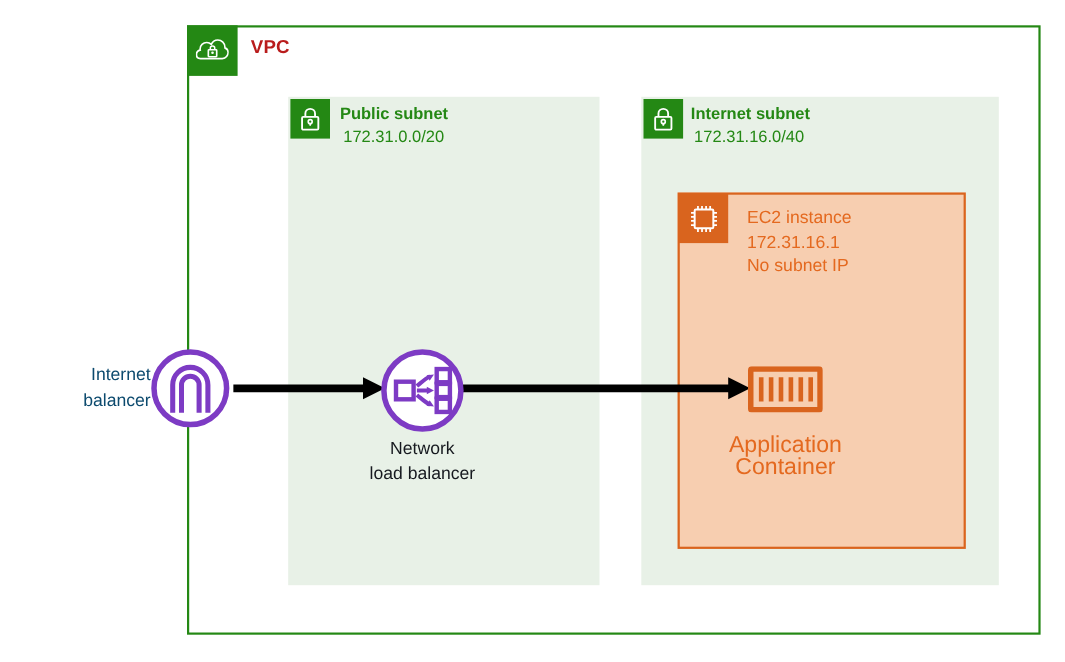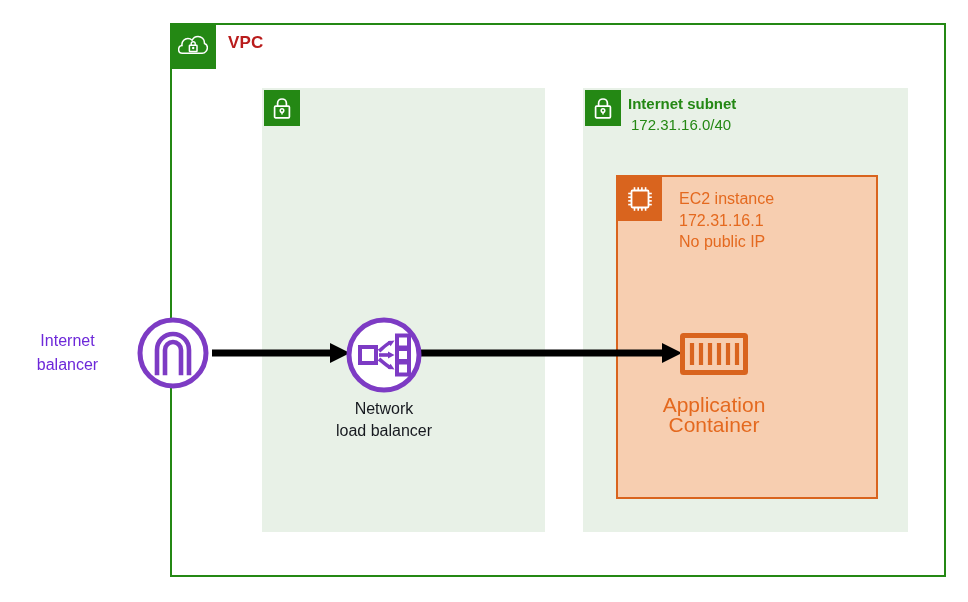--- a/index.html
+++ b/index.html
@@ -141,25 +141,25 @@
   
   .igw-icon {
     position: absolute;
     left: 136px;
     top: 316px;
     width: 74px;
     height: 74px;
   }
   .igw-label {
     position: absolute;
-    left: 10px;
+    left: 22px;
     top: 329px;
     width: 115px;
-    text-align: center;
-    color: #6d28d9;
+    text-align: right;
+    color: #0c4a6e;
     font-size: 16px;
     line-height: 24px;
   }
   .igw-label div { display: block; }
 
   
   .nlb-icon {
     position: absolute;
     left: 345px;
     top: 316px;
@@ -218,20 +218,24 @@
   </div>
   <div class="vpc-label">VPC</div>
 
   <div class="subnet-icon subnet-icon-public">
     <svg width="20" height="23" viewBox="0 0 20 23" fill="none">
       <rect x="2.6" y="9.2" width="14.8" height="11.6" rx="1" stroke="#ffffff" stroke-width="1.7" fill="none"></rect>
       <path d="M5.6 9.2 L5.6 6.2 C5.6 3.8 7.5 2.0 10.0 2.0 C12.5 2.0 14.4 3.8 14.4 6.2 L14.4 9.2" stroke="#ffffff" stroke-width="1.7" fill="none"></path>
       <circle cx="10" cy="13.6" r="1.8" stroke="#ffffff" stroke-width="1.5" fill="none"></circle>
       <line x1="10" y1="14.8" x2="10" y2="17.4" stroke="#ffffff" stroke-width="1.5"></line>
     </svg>
+  </div>
+  <div class="subnet-text subnet-text-public">
+    <span class="t1">Public subnet</span>
+    <span class="t2">172.31.0.0/20</span>
   </div>
 
   <div class="subnet-icon subnet-icon-private">
     <svg width="20" height="23" viewBox="0 0 20 23" fill="none">
       <rect x="2.6" y="9.2" width="14.8" height="11.6" rx="1" stroke="#ffffff" stroke-width="1.7" fill="none"></rect>
       <path d="M5.6 9.2 L5.6 6.2 C5.6 3.8 7.5 2.0 10.0 2.0 C12.5 2.0 14.4 3.8 14.4 6.2 L14.4 9.2" stroke="#ffffff" stroke-width="1.7" fill="none"></path>
       <circle cx="10" cy="13.6" r="1.8" stroke="#ffffff" stroke-width="1.5" fill="none"></circle>
       <line x1="10" y1="14.8" x2="10" y2="17.4" stroke="#ffffff" stroke-width="1.5"></line>
     </svg>
   </div>
@@ -260,21 +264,21 @@
         <line x1="24.5" y1="10.5" x2="27.8" y2="10.5"></line>
         <line x1="24.5" y1="14.2" x2="27.8" y2="14.2"></line>
         <line x1="24.5" y1="17.9" x2="27.8" y2="17.9"></line>
         <line x1="24.5" y1="21.6" x2="27.8" y2="21.6"></line>
       </g>
     </svg>
   </div>
   <div class="ec2-text">
     <div>EC2 instance</div>
     <div>172.31.16.1</div>
-    <div>No public IP</div>
+    <div>No subnet IP</div>
   </div>
 
   <div class="container-icon">
     <svg width="68" height="42" viewBox="0 0 68 42" fill="none">
       <rect x="2.5" y="2.5" width="63" height="37" rx="1" stroke="#D9641E" stroke-width="5" fill="none"></rect>
       <g stroke="#D9641E" stroke-width="4.2">
         <line x1="12" y1="10" x2="12" y2="32"></line>
         <line x1="21" y1="10" x2="21" y2="32"></line>
         <line x1="30" y1="10" x2="30" y2="32"></line>
         <line x1="39" y1="10" x2="39" y2="32"></line>

